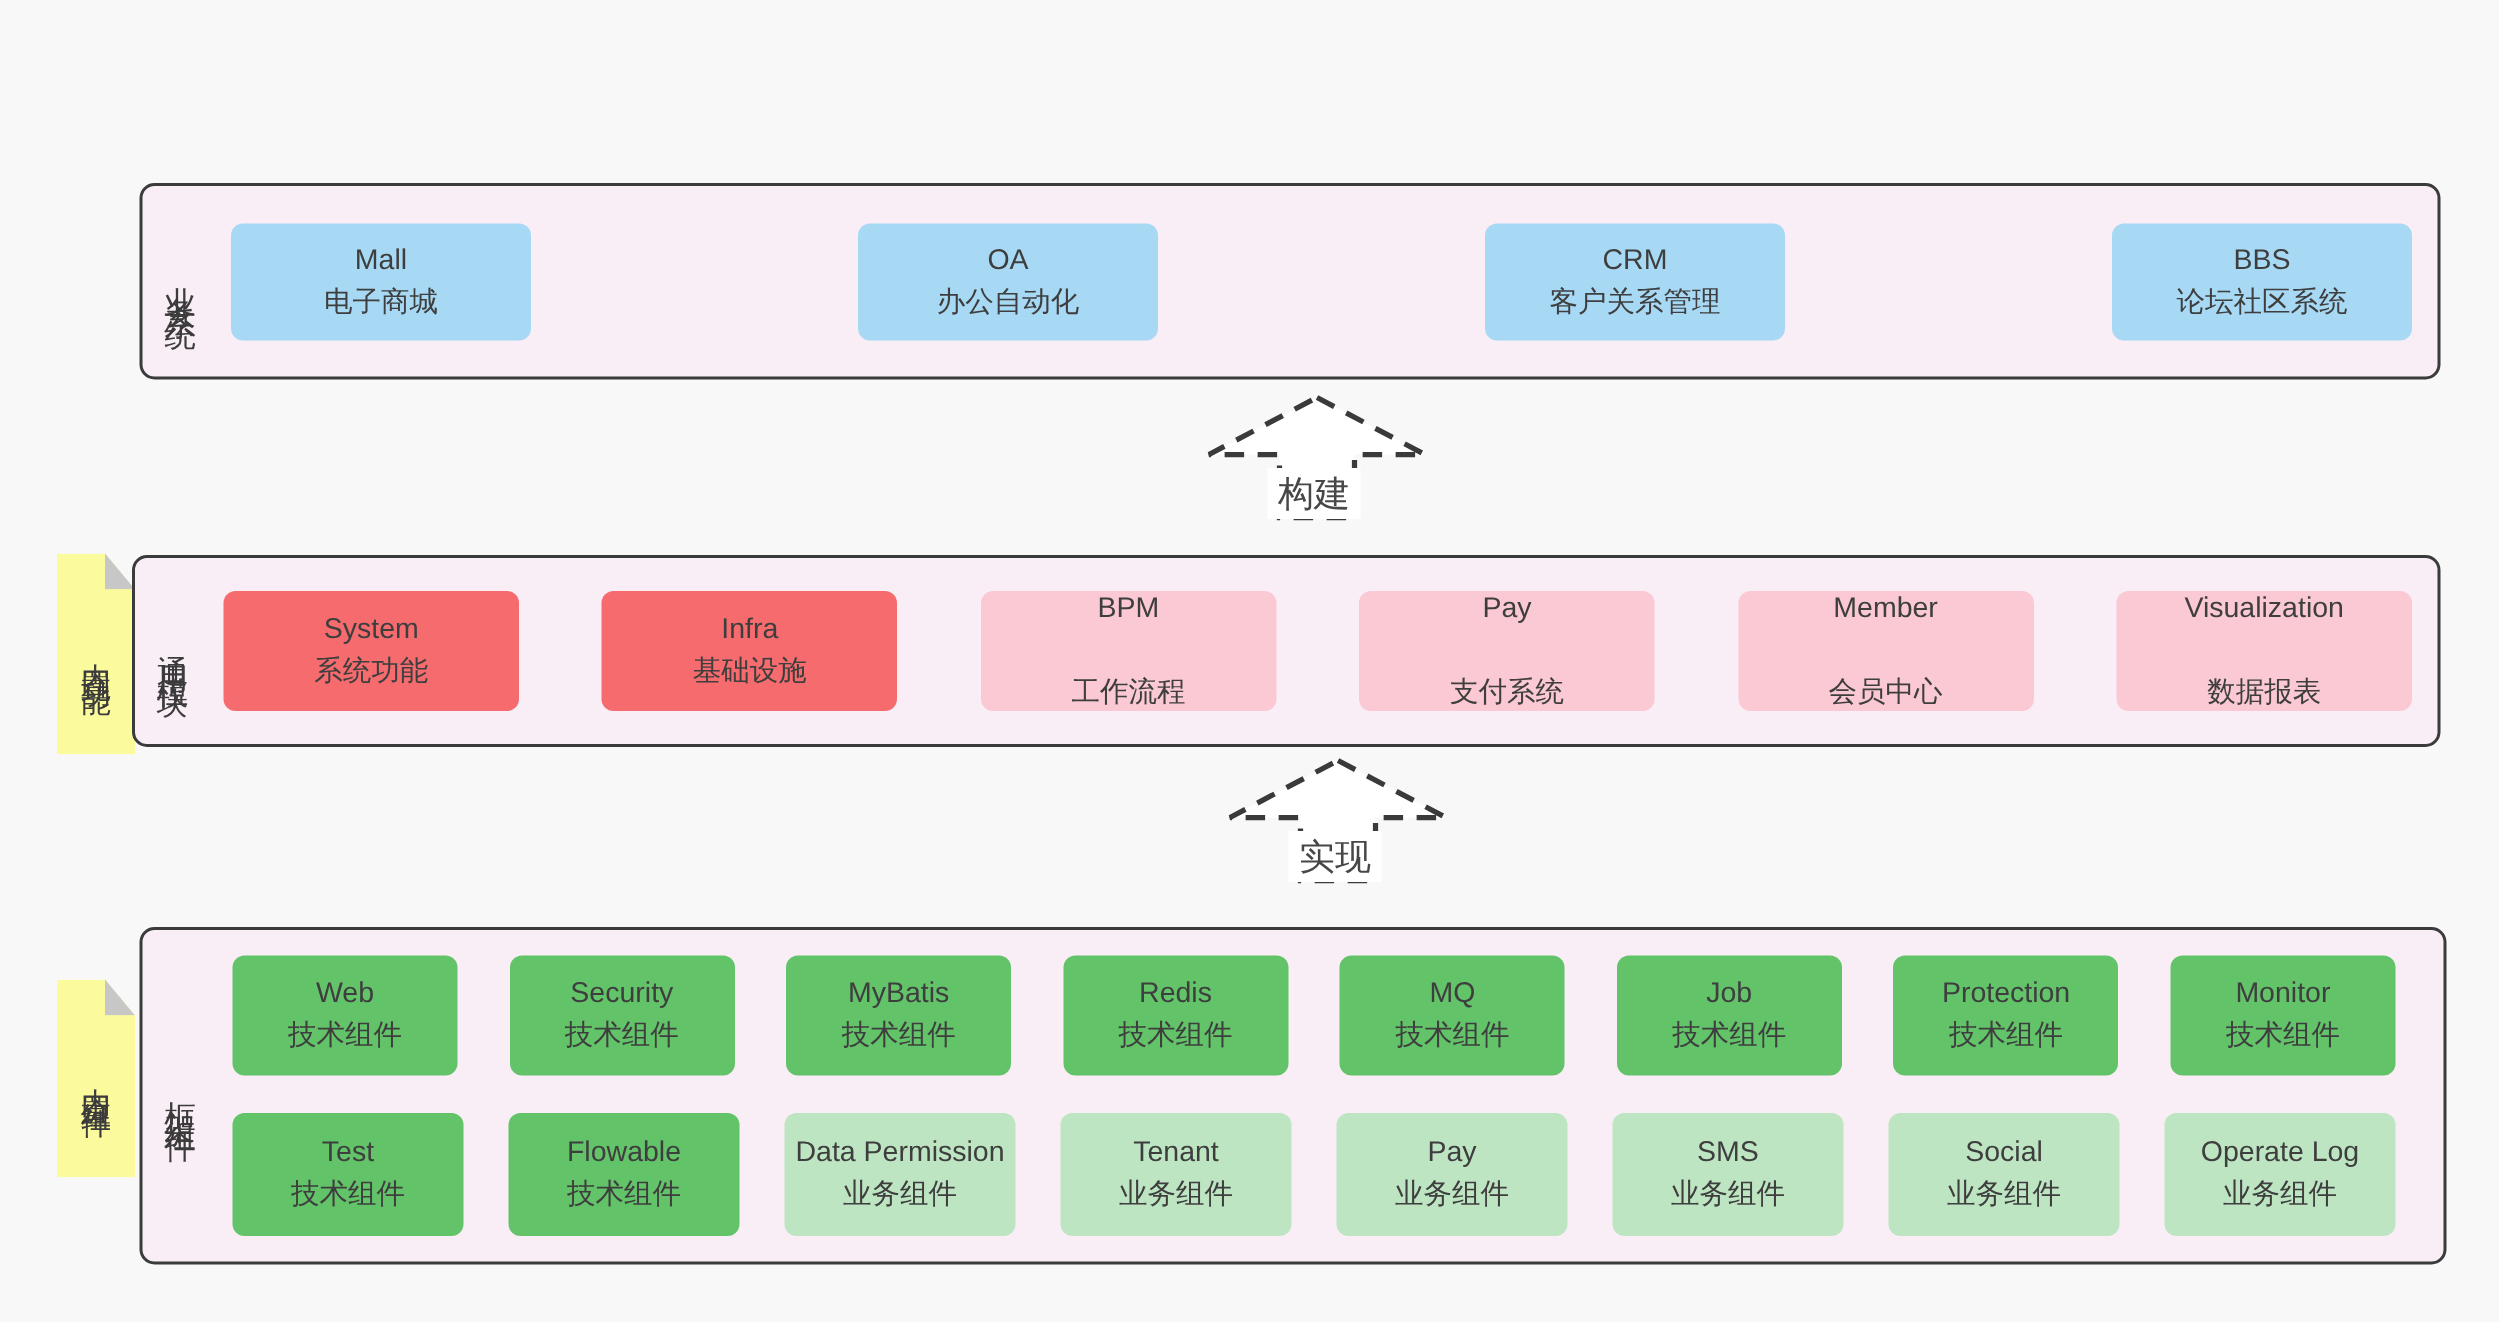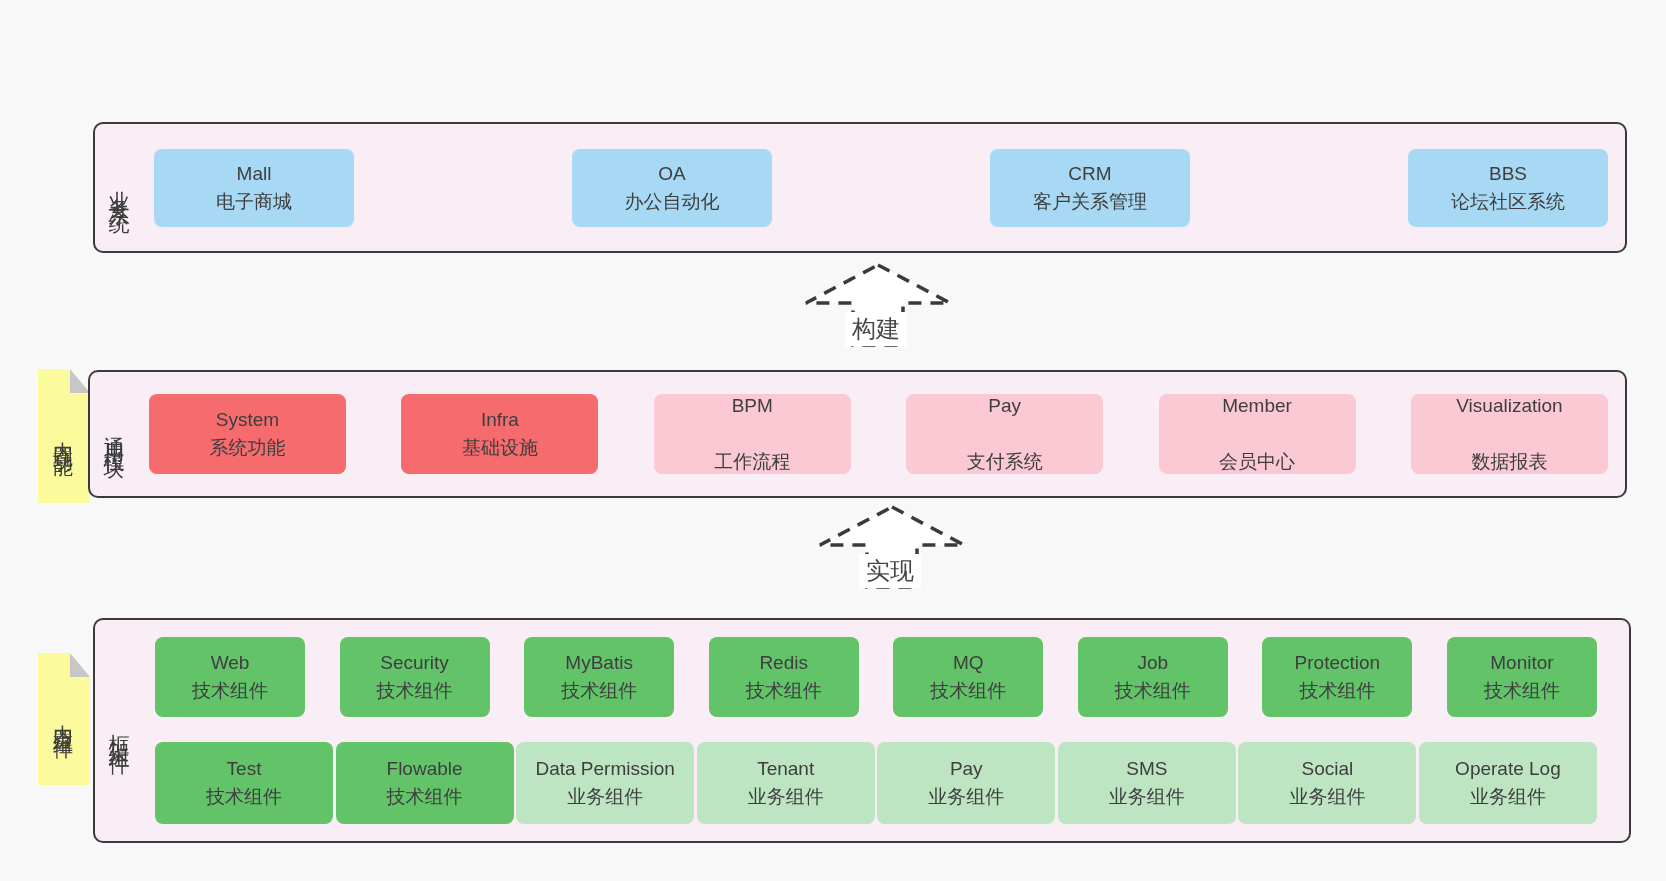--- a/index.html
+++ b/index.html
@@ -65,21 +65,21 @@
     align-items: center;
     justify-content: center;
     text-align: center;
     border-radius: 8px;
     font-size: 19px;
     line-height: 1.45;
   }
   .layer-business .box  { width: 200px; height: 78px; }
   .layer-modules .box   { width: 197px; height: 80px; }
   .layer-framework .row-1 .box { width: 150px; height: 80px; }
-  .layer-framework .row-2 .box { width: 178px; height: 82px; }
+  .layer-framework .row-2 .box { width: 154px; height: 82px; }
 
   .t-blue       { background: #a7d9f5; }
   .t-red        { background: #f66b6e; }
   .t-pink       { background: #fbc9d3; gap: 28px; }
   .t-green      { background: #62c369; align-items: center; }
   .t-lightgreen { background: #bde5c2; }
 
   
   .note {
     position: absolute;

